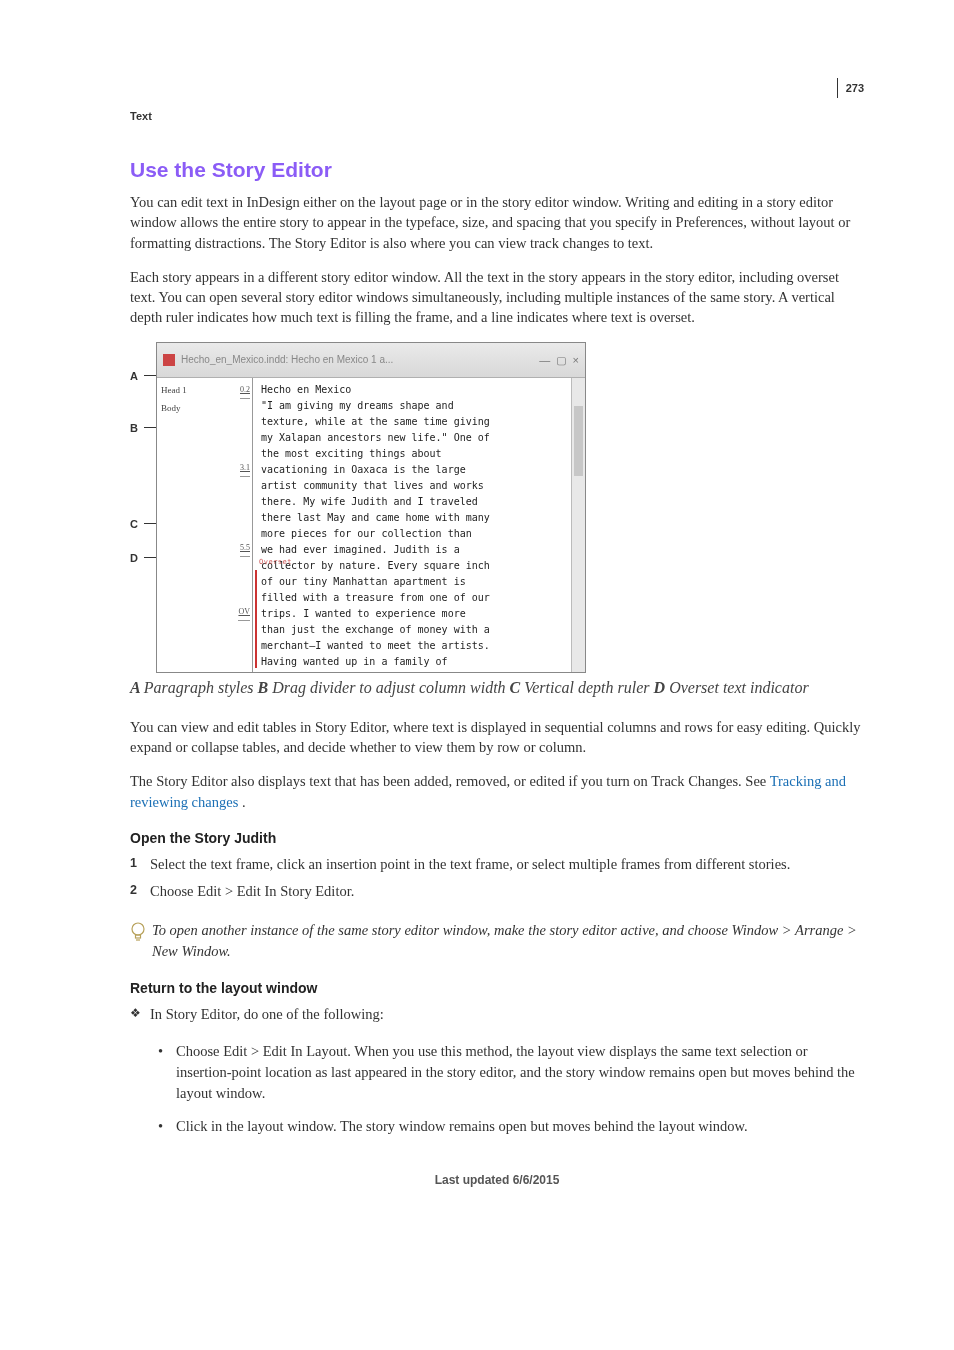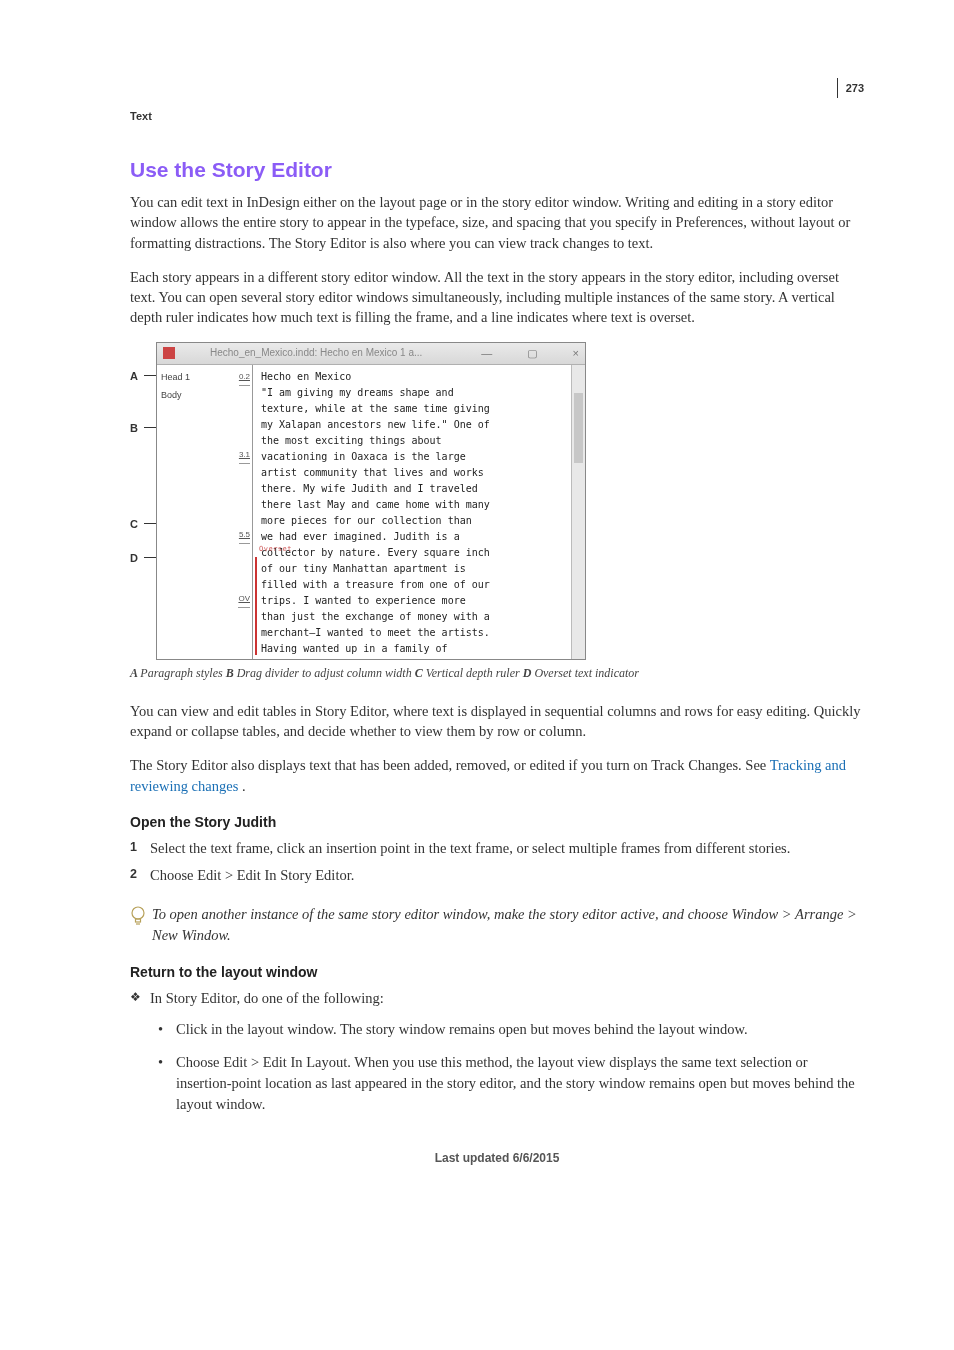--- a/index.html
+++ b/index.html
@@ -72,49 +72,48 @@
   .callout-row .dash { flex: 1; border-top: 1px solid #333; margin-left: 4px; }
   .fig-window {
     width: 430px;
     border: 1px solid #888;
     background: #f7f7f7;
     font-family: "Lucida Console", Monaco, monospace;
     font-size: 10px;
     line-height: 16px;
   }
   .titlebar {
-    height: 22px;
+    height: 35px;
     background: linear-gradient(#eaeaea,#d8d8d8);
     border-bottom: 1px solid #b0b0b0;
     display: flex;
     align-items: center;
     padding: 0 6px;
     color: #888;
     font-family: Tahoma, sans-serif;
     font-size: 10px;
-    gap: 29px;
   }
   .titlebar .tb-icon {
     width: 12px; height: 12px; background: #c44; margin-right: 6px;
     display: inline-block;
   }
   .titlebar .tb-title { flex: 1; overflow: hidden; white-space: nowrap; text-overflow: ellipsis; }
   .titlebar .win-btn { margin-left: 6px; color: #777; font-size: 11px; cursor: default; }
   .se-body {
     display: flex;
     height: 294px;
     background: #fff;
   }
   .se-left {
     width: 96px;
     border-right: 1px solid #999;
     background: #fff;
     position: relative;
     padding: 4px 2px 0 4px;
-    font-family: Liberation Sans, sans-serif;
+    font-family: Liberation Serif, serif;
     color: #444;
   }
   .se-left .pstyle { font-size: 9px; margin-bottom: 2px; white-space: nowrap; overflow: hidden; }
   .ruler-mark {
     position: absolute;
     right: 2px;
     font-size: 8px;
     color: #555;
     text-decoration: underline;
     border-bottom: 1px solid #999;
@@ -151,21 +150,21 @@
     position: relative;
   }
   .scroll-thumb {
     position: absolute;
     left: 2px; right: 2px;
     top: 28px; height: 70px;
     background: #c7c7c7;
   }
   .fig-caption {
     font-style: italic;
-    font-size: 12px;
+    font-size: 16px;
     color: #444;
     margin: 6px 0 20px 0;
   }
   .fig-caption .b { font-weight: bold; font-style: italic; }
 
   h3.sub {
     font-family: "Myriad Pro", Arial, sans-serif;
     font-weight: bold;
     font-size: 14px;
     margin: 18px 0 8px 0;
@@ -215,21 +214,21 @@
   .diamond-list {
     list-style: none;
     padding: 0;
     margin: 0 0 6px 0;
   }
   .diamond-list > li {
     position: relative;
     padding-left: 20px;
     font-size: 14.5px;
     line-height: 1.45;
-    margin-bottom: 10px;
+    margin-bottom: 16px;
   }
   .diamond-list > li::before {
     content: "❖";
     position: absolute;
     left: 0;
     top: 1px;
     font-size: 12px;
   }
   ul.bullets {
     list-style: none;
@@ -364,18 +363,18 @@
       </svg>
     </span>
     <span class="tip-text">To open another instance of the same story editor window, make the story editor active, and choose Window &gt; Arrange &gt; New Window.</span>
   </div>
 
   <h3 class="sub">Return to the layout window</h3>
   <ul class="diamond-list">
     <li>In Story Editor, do one of the following:</li>
   </ul>
   <ul class="bullets">
+    <li>Choose Edit &gt; Edit In Layout. When you use this method, the layout view displays the same text selection or insertion-point location as last appeared in the story editor, and the story window remains open but moves behind the layout window.</li>
     <li>Click in the layout window. The story window remains open but moves behind the layout window.</li>
-    <li>Choose Edit &gt; Edit In Layout. When you use this method, the layout view displays the same text selection or insertion-point location as last appeared in the story editor, and the story window remains open but moves behind the layout window.</li>
   </ul>
 
   <div class="footer">Last updated 6/6/2015</div>
 </div>
 
 </body></html>

